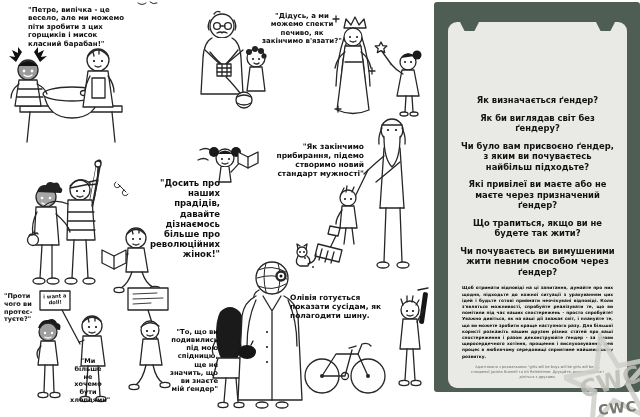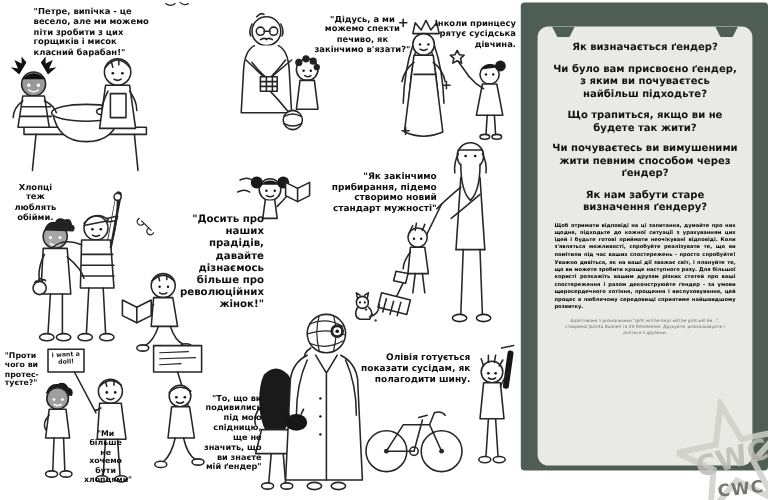--- a/index.html
+++ b/index.html
@@ -4,21 +4,21 @@
 <style>
   html,body{margin:0;padding:0;}
   .page{position:relative;width:640px;height:417px;background:#ffffff;overflow:hidden;
         font-family:"DejaVu Sans",sans-serif;}
   .art{position:absolute;left:0;top:0;}
   .cap{position:absolute;font-weight:700;color:#0f0f0f;font-size:7px;line-height:1.2;}
   .sign-text{position:absolute;font-weight:700;color:#222;text-align:center;transform:rotate(-3deg);}
   
   .sidebar{position:absolute;left:434px;top:2px;width:206px;height:390px;background:#4f5e55;border-radius:3px;}
   .card{position:absolute;left:14px;top:20px;width:179px;height:366px;background:#e9e9e5;border-radius:9px;
-        box-sizing:border-box;padding:12px 12px 8px;display:flex;flex-direction:column;}
+        box-sizing:border-box;padding:12px 12px 8px;display:flex;flex-direction:column;justify-content:flex-end;}
   .notch{position:absolute;top:0;width:19px;height:9px;background:#4f5e55;
          clip-path:polygon(0 0,100% 0,76% 100%,24% 100%);}
   .n1{left:12px;} .n2{left:148px;}
   .questions{display:flex;flex-direction:column;gap:7px;}
   .q{font-size:8.4px;font-weight:700;line-height:1.25;color:#121212;text-align:center;}
   .para{margin:8px 2px 0;font-size:4.3px;font-weight:700;line-height:1.45;color:#26262
 3;text-align:justify;}
   .foot{margin:5px 6px 0;font-size:3.6px;line-height:1.4;color:#6b6b66;text-align:center;}
   .star-wm{position:absolute;left:116px;top:310px;opacity:.85;}
   .corner-logo{position:absolute;right:3px;bottom:1px;font-size:14px;font-weight:800;
@@ -342,40 +342,39 @@
     </g>
 
     <g>
       <path d="M138,3 q4,3 8,0 M150,2 q3,3 7,1" stroke-width="1"></path>
       <path d="M118,184 l8,8 M116,182 a3,3 0 1 0 4,4 M124,190 a3,3 0 1 0 4,4" stroke-width="1"></path>
     </g>
   </svg>
 
   <div class="cap" style="left:28px;top:6px;width:104px;">"Петре, випічка - це весело, але ми можемо піти зробити з цих горщиків і мисок класний барабан!"</div>
   <div class="cap" style="left:262px;top:12px;width:80px;text-align:center;">"Дідусь, а ми можемо спекти печиво, як закінчимо в'язати?"</div>
-  <div class="cap" style="left:344px;top:16px;width:86px;text-align:right;">Інколи принцесу рятує сусідська дівчина.</div>
-  <div class="cap" style="left:7px;top:152px;width:45px;text-align:center;">Хлопці теж люблять обійми.</div>
   <div class="cap" style="left:146px;top:178px;width:74px;text-align:right;font-size:8.5px;">"Досить про наших прадідів, давайте дізнаємось більше про революційних жінок!"</div>
   <div class="cap" style="left:272px;top:142px;width:92px;text-align:right;font-size:7.5px;">"Як закінчимо прибирання, підемо створимо новий стандарт мужності"</div>
   <div class="cap" style="left:4px;top:293px;width:34px;font-size:6.5px;">"Проти чого ви протес-туєте?"</div>
   <div class="cap" style="left:70px;top:358px;width:36px;text-align:center;font-size:6.5px;">"Ми більше не хочемо бути хлопцями"</div>
   <div class="cap" style="left:168px;top:328px;width:50px;text-align:right;font-size:6.8px;">"То, що ви подивились під мою спідницю, ще не значить, що ви знаєте мій ґендер"</div>
-  <div class="cap" style="left:290px;top:293px;width:102px;text-align:right;font-size:7.5px;">Олівія готується показати сусідам, як полагодити шину.</div>
+  <div class="cap" style="left:290px;top:293px;width:102px;text-align:left;font-size:7.5px;">Олівія готується показати сусідам, як полагодити шину.</div>
   <div class="sign-text" style="left:41px;top:293px;width:28px;font-size:5.2px;line-height:1.2;">i want a doll!</div>
 
   <div class="sidebar">
     <div class="card">
       <div class="notch n1"></div>
       <div class="notch n2"></div>
       <div class="questions">
         <div class="q">Як визначається ґендер?</div>
+        <div class="q">Як би виглядав світ без ґендеру?</div>
         <div class="q">Чи було вам присвоєно ґендер, з яким ви почуваєтесь найбільш підходьте?</div>
+        <div class="q">Які привілеї ви маєте або не маєте через призначений ґендер?</div>
         <div class="q">Що трапиться, якщо ви не будете так жити?</div>
         <div class="q">Чи почуваєтесь ви вимушеними жити певним способом через ґендер?</div>
-        <div class="q">Як нам забути старе визначення ґендеру?</div>
       </div>
       <p class="para">Щоб отримати відповіді на ці запитання, думайте про них щодня, підходьте до кожної ситуації з урахуванням цих ідей і будьте готові приймати неочікувані відповіді. Коли з'являться можливості, спробуйте реалізувати те, що ви помітили під час ваших спостережень - просто спробуйте! Уважно дивіться, як на ваші дії зважає світ, і плануйте те, що ви можете зробити краще наступного разу. Для більшої користі розкажіть вашим друзям різних статей про ваші спостереження і разом деконструюйте ґендер - за умови щиросердечного хотіння, прощення і вислуховування, цей процес в люблячому середовищі сприятиме найшвидшому розвитку.</p>
       <p class="foot">Адаптовано з розмальовки "girls will be boys will be girls will be...", створеної Jacinta Bunnell та Irit Reinheimer. Друкуйте, розмальовуйте і діліться з друзями.</p>
       <div class="star-wm">
         <svg width="92" height="100" viewBox="0 0 92 100">
           <polygon points="46,4 57,36 90,36 63,56 73,90 46,69 19,90 29,56 2,36 35,36" fill="none" stroke="#cfcfca" stroke-width="5" transform="rotate(-12 46 50)"></polygon>
           <text x="46" y="58" font-size="24" font-weight="bold" fill="#bdbdb7" text-anchor="middle" transform="rotate(-16 46 50)">CWC</text>
         </svg>
       </div>
     </div>

